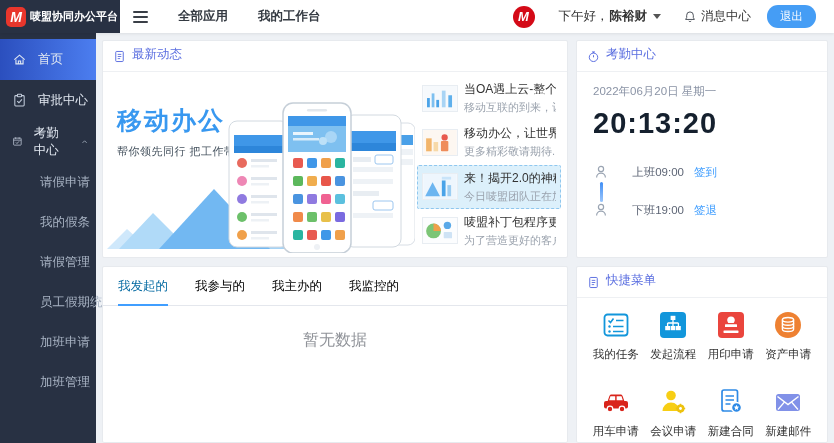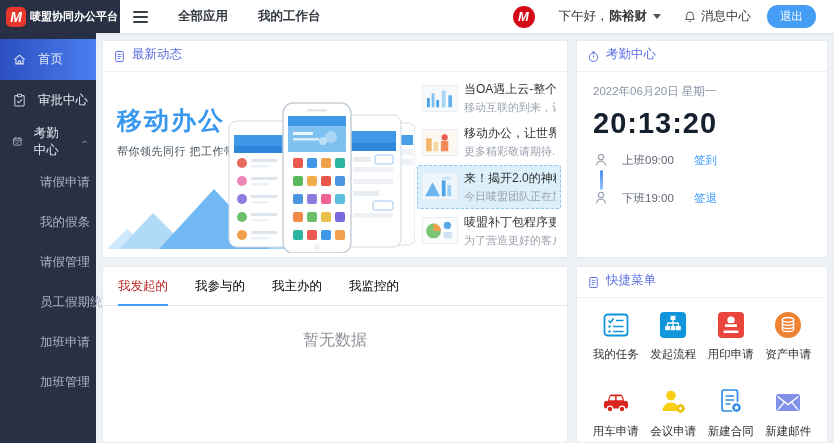--- a/index.html
+++ b/index.html
@@ -66,30 +66,30 @@
   .thumb{ width:36px; height:27px; flex-shrink:0; border:1px solid #e8edf2; background:#fbfcfd; }
   .news-txt{ min-width:0; }
   .news-title{ font-size:12px; color:#333; white-space:nowrap; overflow:hidden; }
   .news-desc{ font-size:11px; color:#9aa2ad; white-space:nowrap; overflow:hidden; margin-top:2px; }
 
   
   .tabs-card{ flex:1; display:flex; flex-direction:column; min-height:0; }
   .tabs{ display:flex; height:39px; border-bottom:1px solid #e4e7ed; padding:0 15px; flex-shrink:0; }
   .tab{ display:flex; align-items:center; margin-right:27px; font-size:12.5px; color:#000000;
         position:relative; cursor:pointer; }
-  .tab.active{ color:#b91c1c; }
+  .tab.active{ color:#0369a1; }
   .tab.active::after{ content:""; position:absolute; left:0; right:0; bottom:-1px; height:2px; background:#409eff; }
   .empty{ text-align:center; font-size:16px; color:#909399; padding-top:24px; }
 
   
   .att-card{ height:218px; display:flex; flex-direction:column; }
   .att-body{ padding:12px 16px 0 16px; position:relative; }
   .att-date{ font-size:11.5px; color:#8a93a5; }
   .att-time{ font-size:29px; font-weight:bold; color:#15202e; margin-top:8px; letter-spacing:1px; }
-  .att-rows{ margin-top:8px; position:relative; }
+  .att-rows{ margin-top:20px; position:relative;text-align:right; }
   .att-row{ display:flex; align-items:center; height:24px; margin-bottom:14px; }
   .att-row .p-icon{ width:16px; flex-shrink:0; }
   .att-label{ font-size:11.5px; color:#5d6575; margin-left:13px; width:62px; }
   .att-link{ font-size:11.5px; color:#409eff; cursor:pointer; margin-left:10px; }
   .att-line{ position:absolute; left:7px; top:22px; width:3px; height:20px; border-radius:2px;
              background:linear-gradient(180deg,#3f8ef5,#9cc6fb); }
 
   
   .qm-card{ flex:1; display:flex; flex-direction:column; min-height:0; }
   .qm-grid{ display:grid; grid-template-columns:repeat(4,1fr); padding:12px 10px 0 10px; row-gap:25px; }

